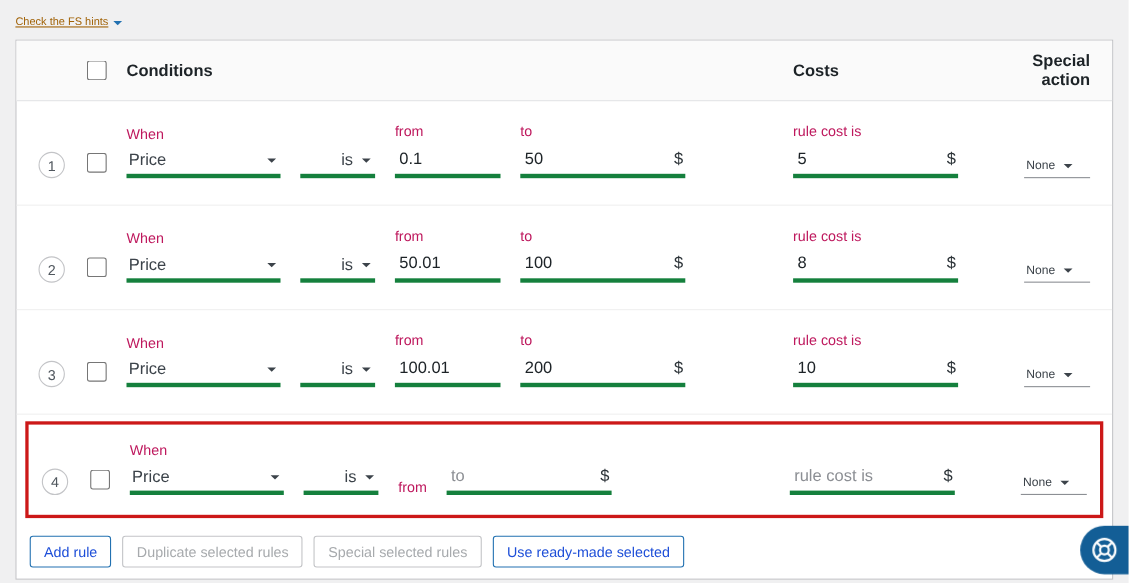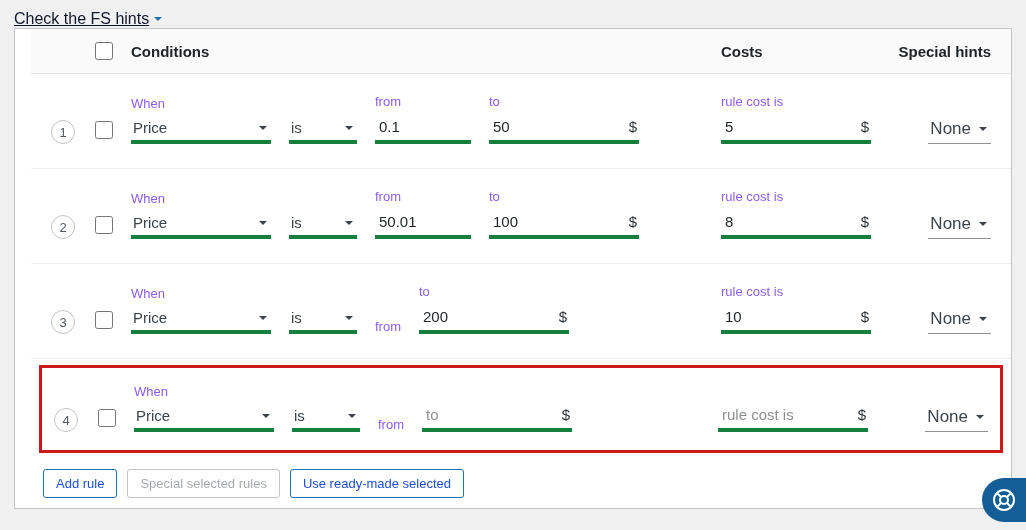--- a/index.html
+++ b/index.html
@@ -5,34 +5,33 @@
   * { box-sizing: border-box; }
   body {
     margin: 0;
     font-family: -apple-system, BlinkMacSystemFont, "Segoe UI", Arial, sans-serif;
     font-size: 14px;
     background: #f0f0f1;
     color: #3c434a;
   }
   .wrap { padding: 10px 14px; }
   .fs-link {
-    color: #0f172a;
+    color: #a16207;
     text-decoration: underline;
-    font-size: 16px;
+    font-size: 10px;
     cursor: pointer;
     display: inline-flex;
     align-items: center;
     text-align: center;
   }
   .fs-link svg { margin-left: 4px; }
   .panel {
-    margin-top: 0;
+    margin-top: 10px;
     border: 1px solid #c3c4c7;
     background: #fff;
-    padding-left: 16px;
   }
   .hdr-row {
     display: flex;
     align-items: center;
     padding: 10px 20px 10px 20px;
     background: #fafafa;
     border-bottom: 1px solid #e4e5e7;
     font-weight: 700;
     font-size: 15px;
     color: #1d2327;
@@ -90,38 +89,38 @@
     align-items: flex-end;
     gap: 18px;
   }
   .field {
     display: flex;
     flex-direction: column;
     gap: 4px;
   }
   .field-label {
     font-size: 13px;
-    color: #8b5cf6;
+    color: #be185d;
   }
   .field-label.empty { visibility: hidden; }
   .sel, .inp-wrap {
     border: none;
     border-bottom: 4px solid #15803d;
     background: transparent;
     font-size: 15px;
     padding: 4px 2px;
     outline: none;
     display: flex;
     align-items: center;
     justify-content: space-between;
     min-height: 28px;
   }
   .sel { cursor: pointer; }
   .w-price { width: 140px; }
-  .w-is { width: 68px; }
+  .w-is { width: 68px; justify-content: flex-end; }
   .w-num { width: 96px; justify-content: center; }
   .inp {
     border: none;
     background: transparent;
     font-size: 15px;
     outline: none;
     width: 100%;
     color: #1d2327;
   }
   .inp::placeholder { color: #8c8f94; }
@@ -142,21 +141,21 @@
   }
   .special-col {
     width: 100px;
     display: flex;
     align-items: flex-end;
     justify-content: flex-end;
   }
   .special-sel {
     border: none;
     border-bottom: 1px solid #8c8f94;
-    font-size: 17px;
+    font-size: 11px;
     padding: 4px 2px;
     display: flex;
     align-items: center;
     cursor: pointer;
     min-width: 60px;
   }
   .btn-bar {
     padding: 10px 12px;
     display: flex;
     gap: 10px;
@@ -202,21 +201,21 @@
   </a>
 
   <div class="panel">
     <div class="hdr-row">
       <div class="hdr-num"></div>
       <div class="hdr-chk">
         <input type="checkbox" style="">
       </div>
       <div class="hdr-conditions">Conditions</div>
       <div class="hdr-costs">Costs</div>
-      <div class="hdr-special">Special hints</div>
+      <div class="hdr-special">Special action</div>
     </div>
 
     <div id="rules-container">
         <div class="rule-row">
           <div class="num-col">
             <div class="num-badge">1</div>
           </div>
           <div class="chk-col">
             <input type="checkbox" style="">
           </div>
@@ -346,20 +345,23 @@
               <span class="field-label empty">.</span>
               <div class="sel w-is">
                 <span>is</span>
                 <svg class="chev" width="12" height="12" viewBox="0 0 12 12">
                   <path d="M2 4 L6 8 L10 4 Z" fill="#3c434a"></path>
                 </svg>
               </div>
             </div>
             <div class="field">
               <span class="field-label">from</span>
+              <div class="inp-wrap w-num">
+                <input class="inp" value="100.01" style="">
+              </div>
             </div>
             <div class="field">
               <span class="field-label">to</span>
               <div class="inp-wrap" style="width:150px">
                 <input class="inp" value="200" placeholder="to" style="">
                 <span class="unit">$</span>
               </div>
             </div>
           </div>
           <div class="costs-col">
@@ -428,20 +430,21 @@
               <svg class="chev" width="12" height="12" viewBox="0 0 12 12">
                 <path d="M2 4 L6 8 L10 4 Z" fill="#3c434a"></path>
               </svg>
             </div>
           </div>
         </div>
       </div>
 
     <div class="btn-bar">
       <button class="btn">Add rule</button>
+      <button class="btn disabled">Duplicate selected rules</button>
       <button class="btn disabled">Special selected rules</button>
       <button class="btn">Use ready-made selected</button>
     </div>
   </div>
 </div>
 
 <div class="help-fab">
   <svg viewBox="0 0 24 24" fill="none" stroke="#fff" stroke-width="2">
     <circle cx="12" cy="12" r="10"></circle>
       <circle cx="12" cy="12" r="4"></circle>

